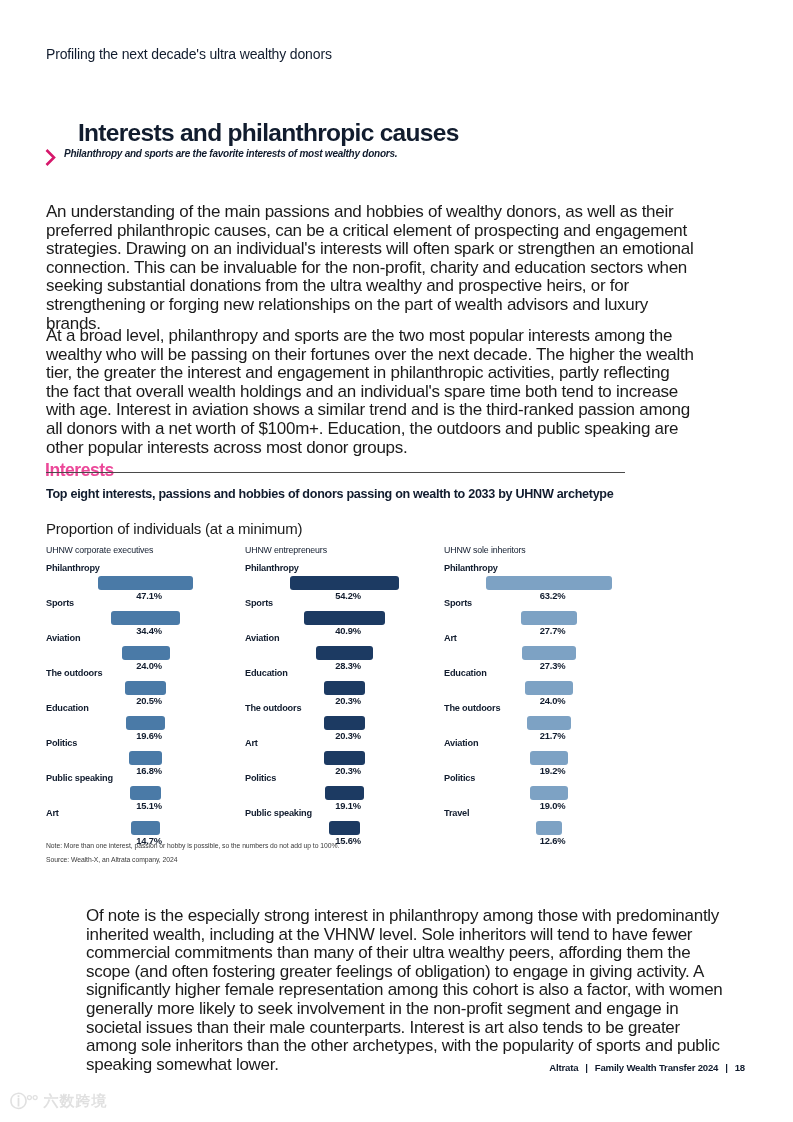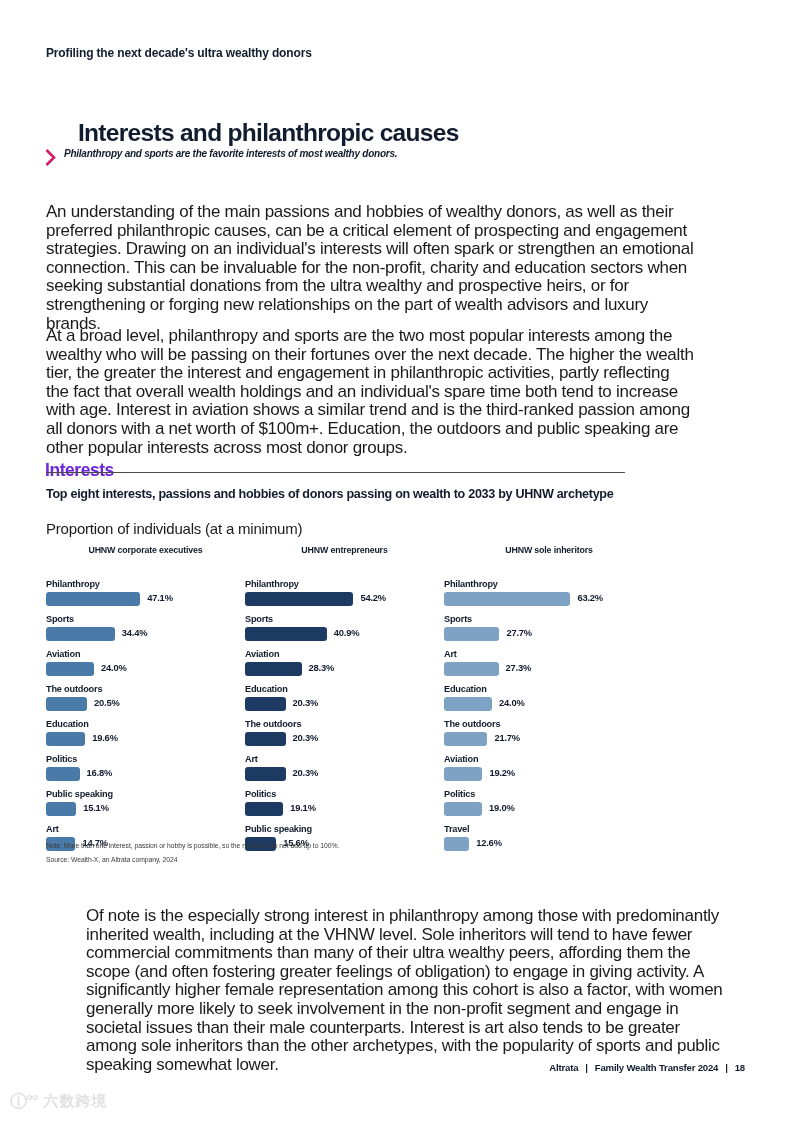--- a/index.html
+++ b/index.html
@@ -19,22 +19,22 @@
     position: absolute;
     inset: 0;
     padding: 0;
   }
 
   
   .running-header {
     position: absolute;
     left: 46px;
     top: 46px;
-    font-size: 12px;
-    font-weight: bold;
+    font-size: 14px;
+    font-weight: normal;
     letter-spacing: -0.15px;
     color: #111c2e;
   }
 
   
   .page-title {
     position: absolute;
     left: 45px;
     top: 104px;
     font-size: 24.5px;
@@ -84,21 +84,21 @@
   .para-3 { top: 890px; margin-left: 40px; }
 
   
   .section-heading {
     position: absolute;
     left: 45px;
     top: 445px;
     font-size: 17.5px;
     font-weight: bold;
     letter-spacing: -0.45px;
-    color: #6d28d9;
+    color: #ec4899;
   }
   .section-rule {
     position: absolute;
     left: 46px;
     top: 472px;
     width: 579px;
     height: 1px;
     background: #4a4a4a;
   }
 
@@ -132,41 +132,41 @@
     gap: 0;
   }
   .chart-col {
     width: 199px;
     flex: none;
   }
   .chart-col.col-3 { width: 210px; }
 
   .col-header {
     font-size: 8.8px;
-    font-weight: bold;
+    font-weight: normal;
     letter-spacing: -0.15px;
     color: #111c2e;
-    margin-bottom: 24px;
+    margin-bottom: 8px;
     white-space: nowrap;
-    text-align: center;
   }
 
   .bar-item { margin-bottom: 8px; }
   .bar-label {
     font-size: 9.2px;
     font-weight: bold;
     letter-spacing: -0.2px;
     color: #111c2e;
     margin-bottom: 2px;
     line-height: 11px;
   }
   .bar-row {
     display: flex;
-    align-items: flex-start;
+    align-items: center;
     height: 14px;
+    flex-direction: column;
   }
   .bar {
     height: 14px;
     border-radius: 3px;
     flex: none;
   }
   .bar-value {
     font-size: 9.4px;
     font-weight: bold;
     letter-spacing: -0.2px;

